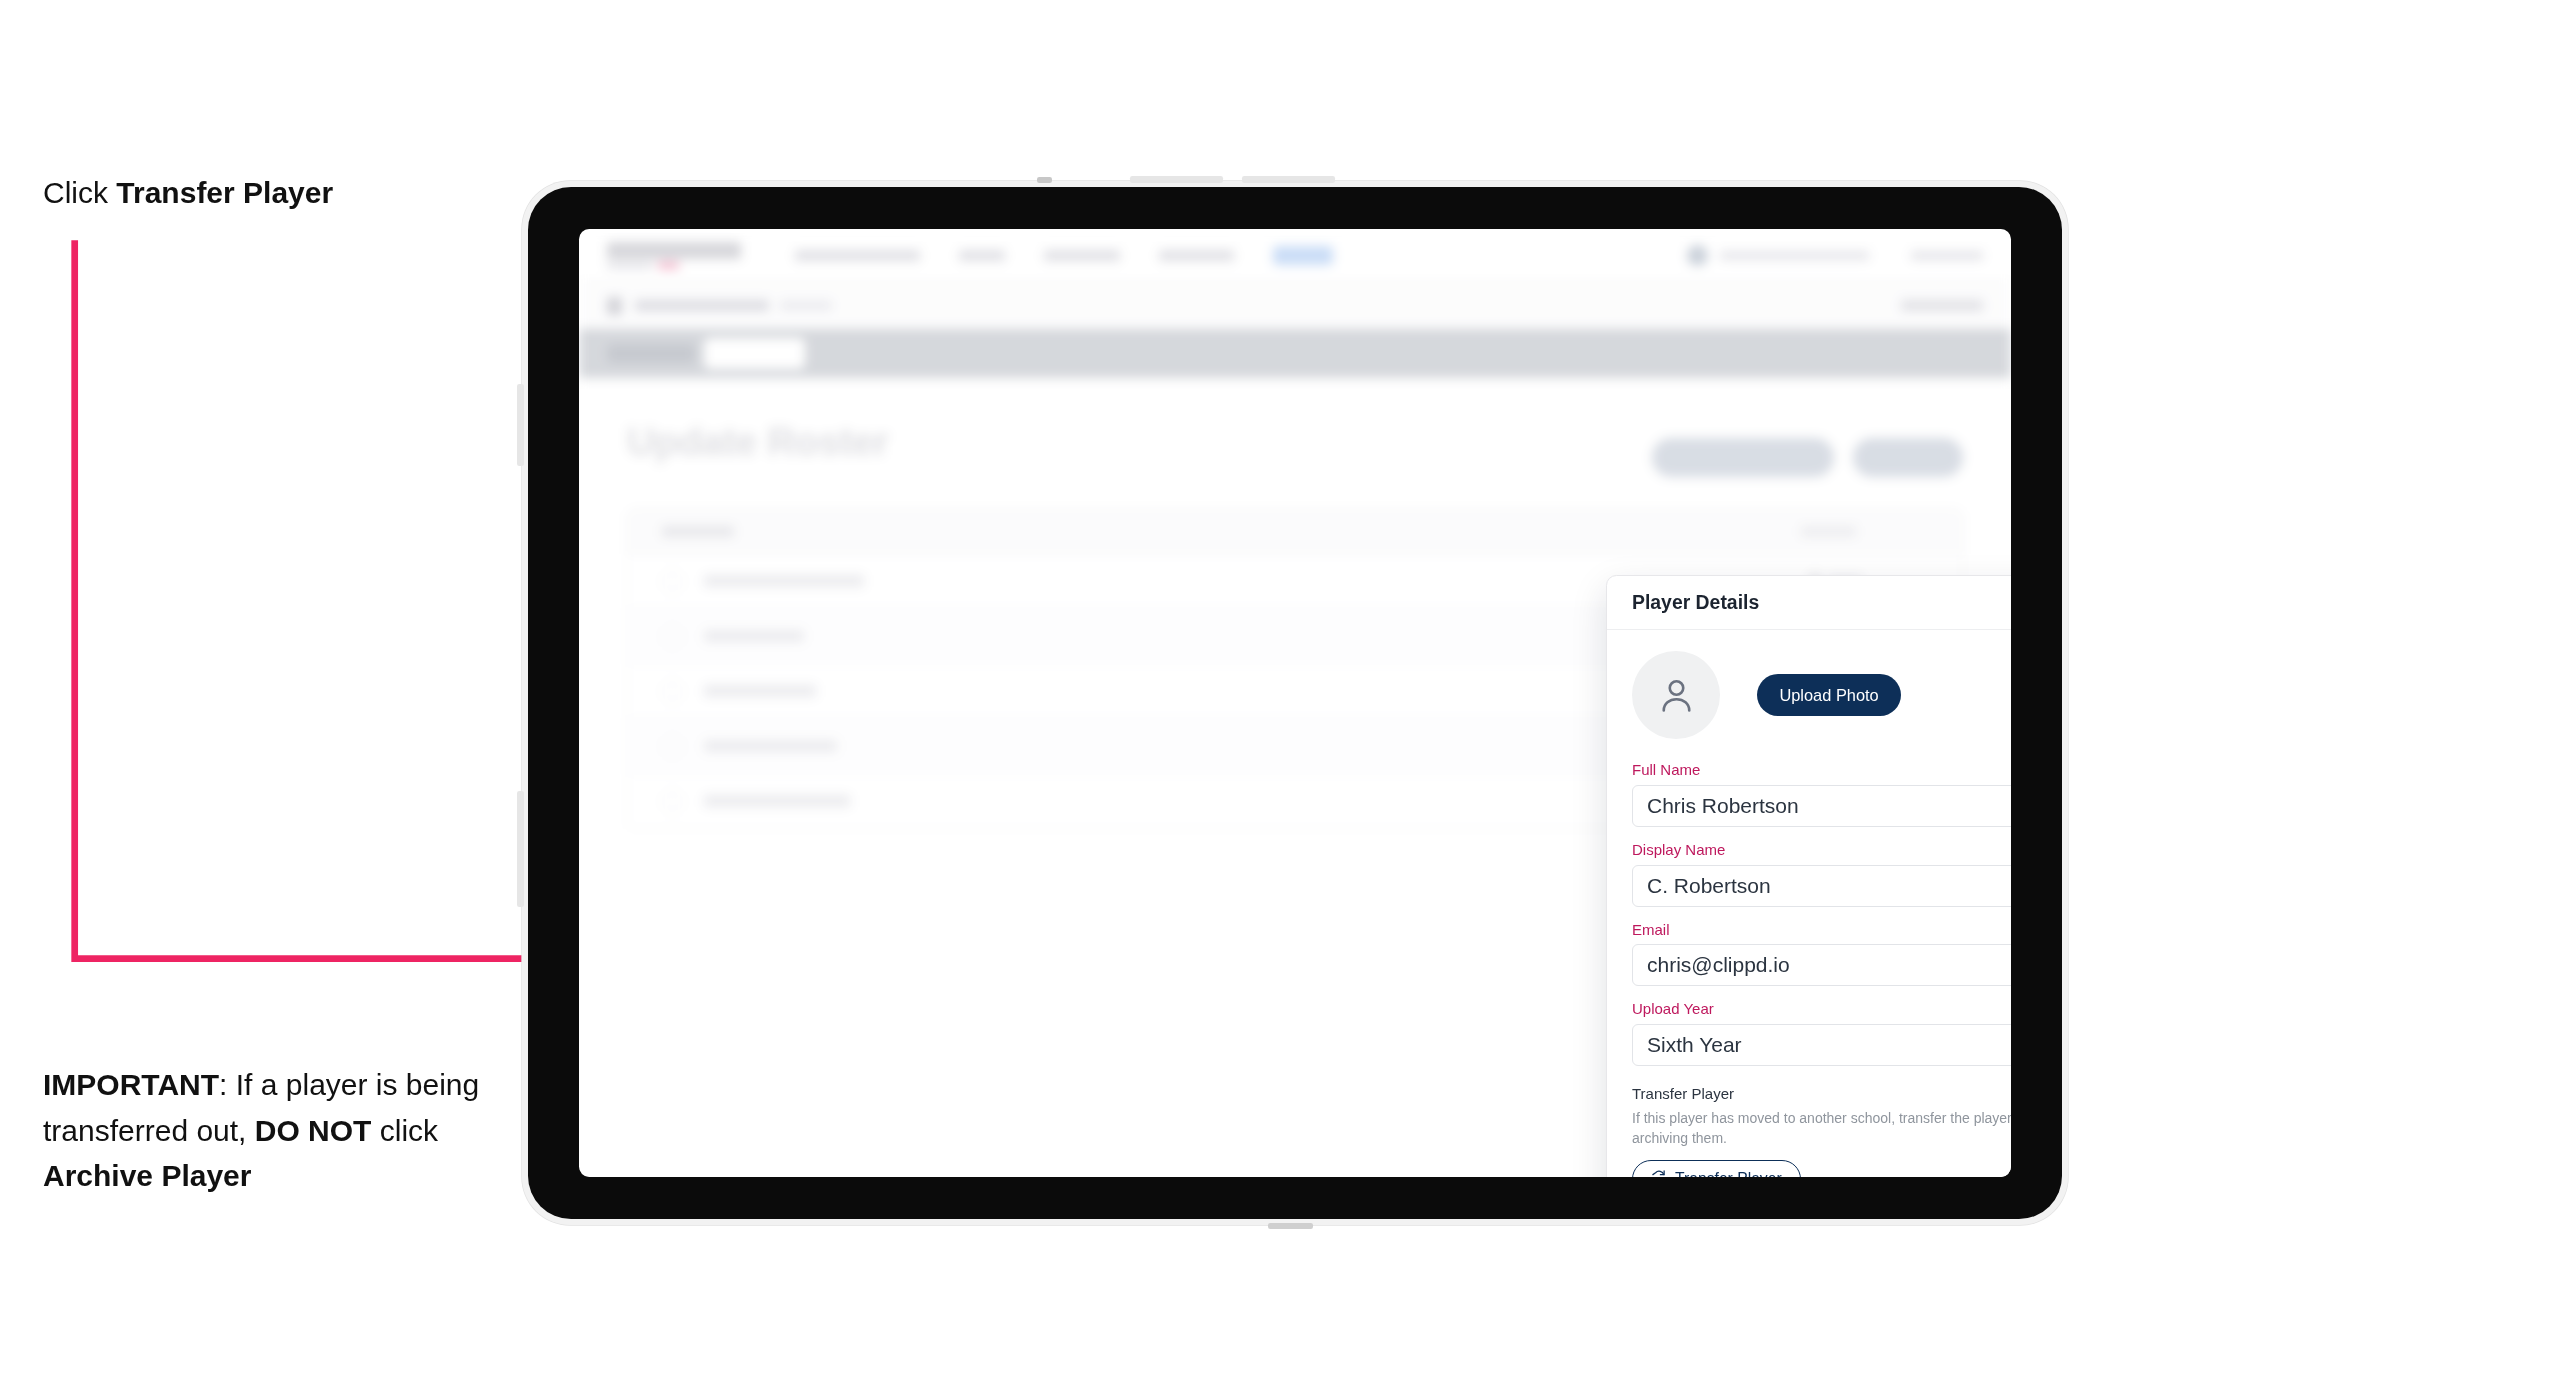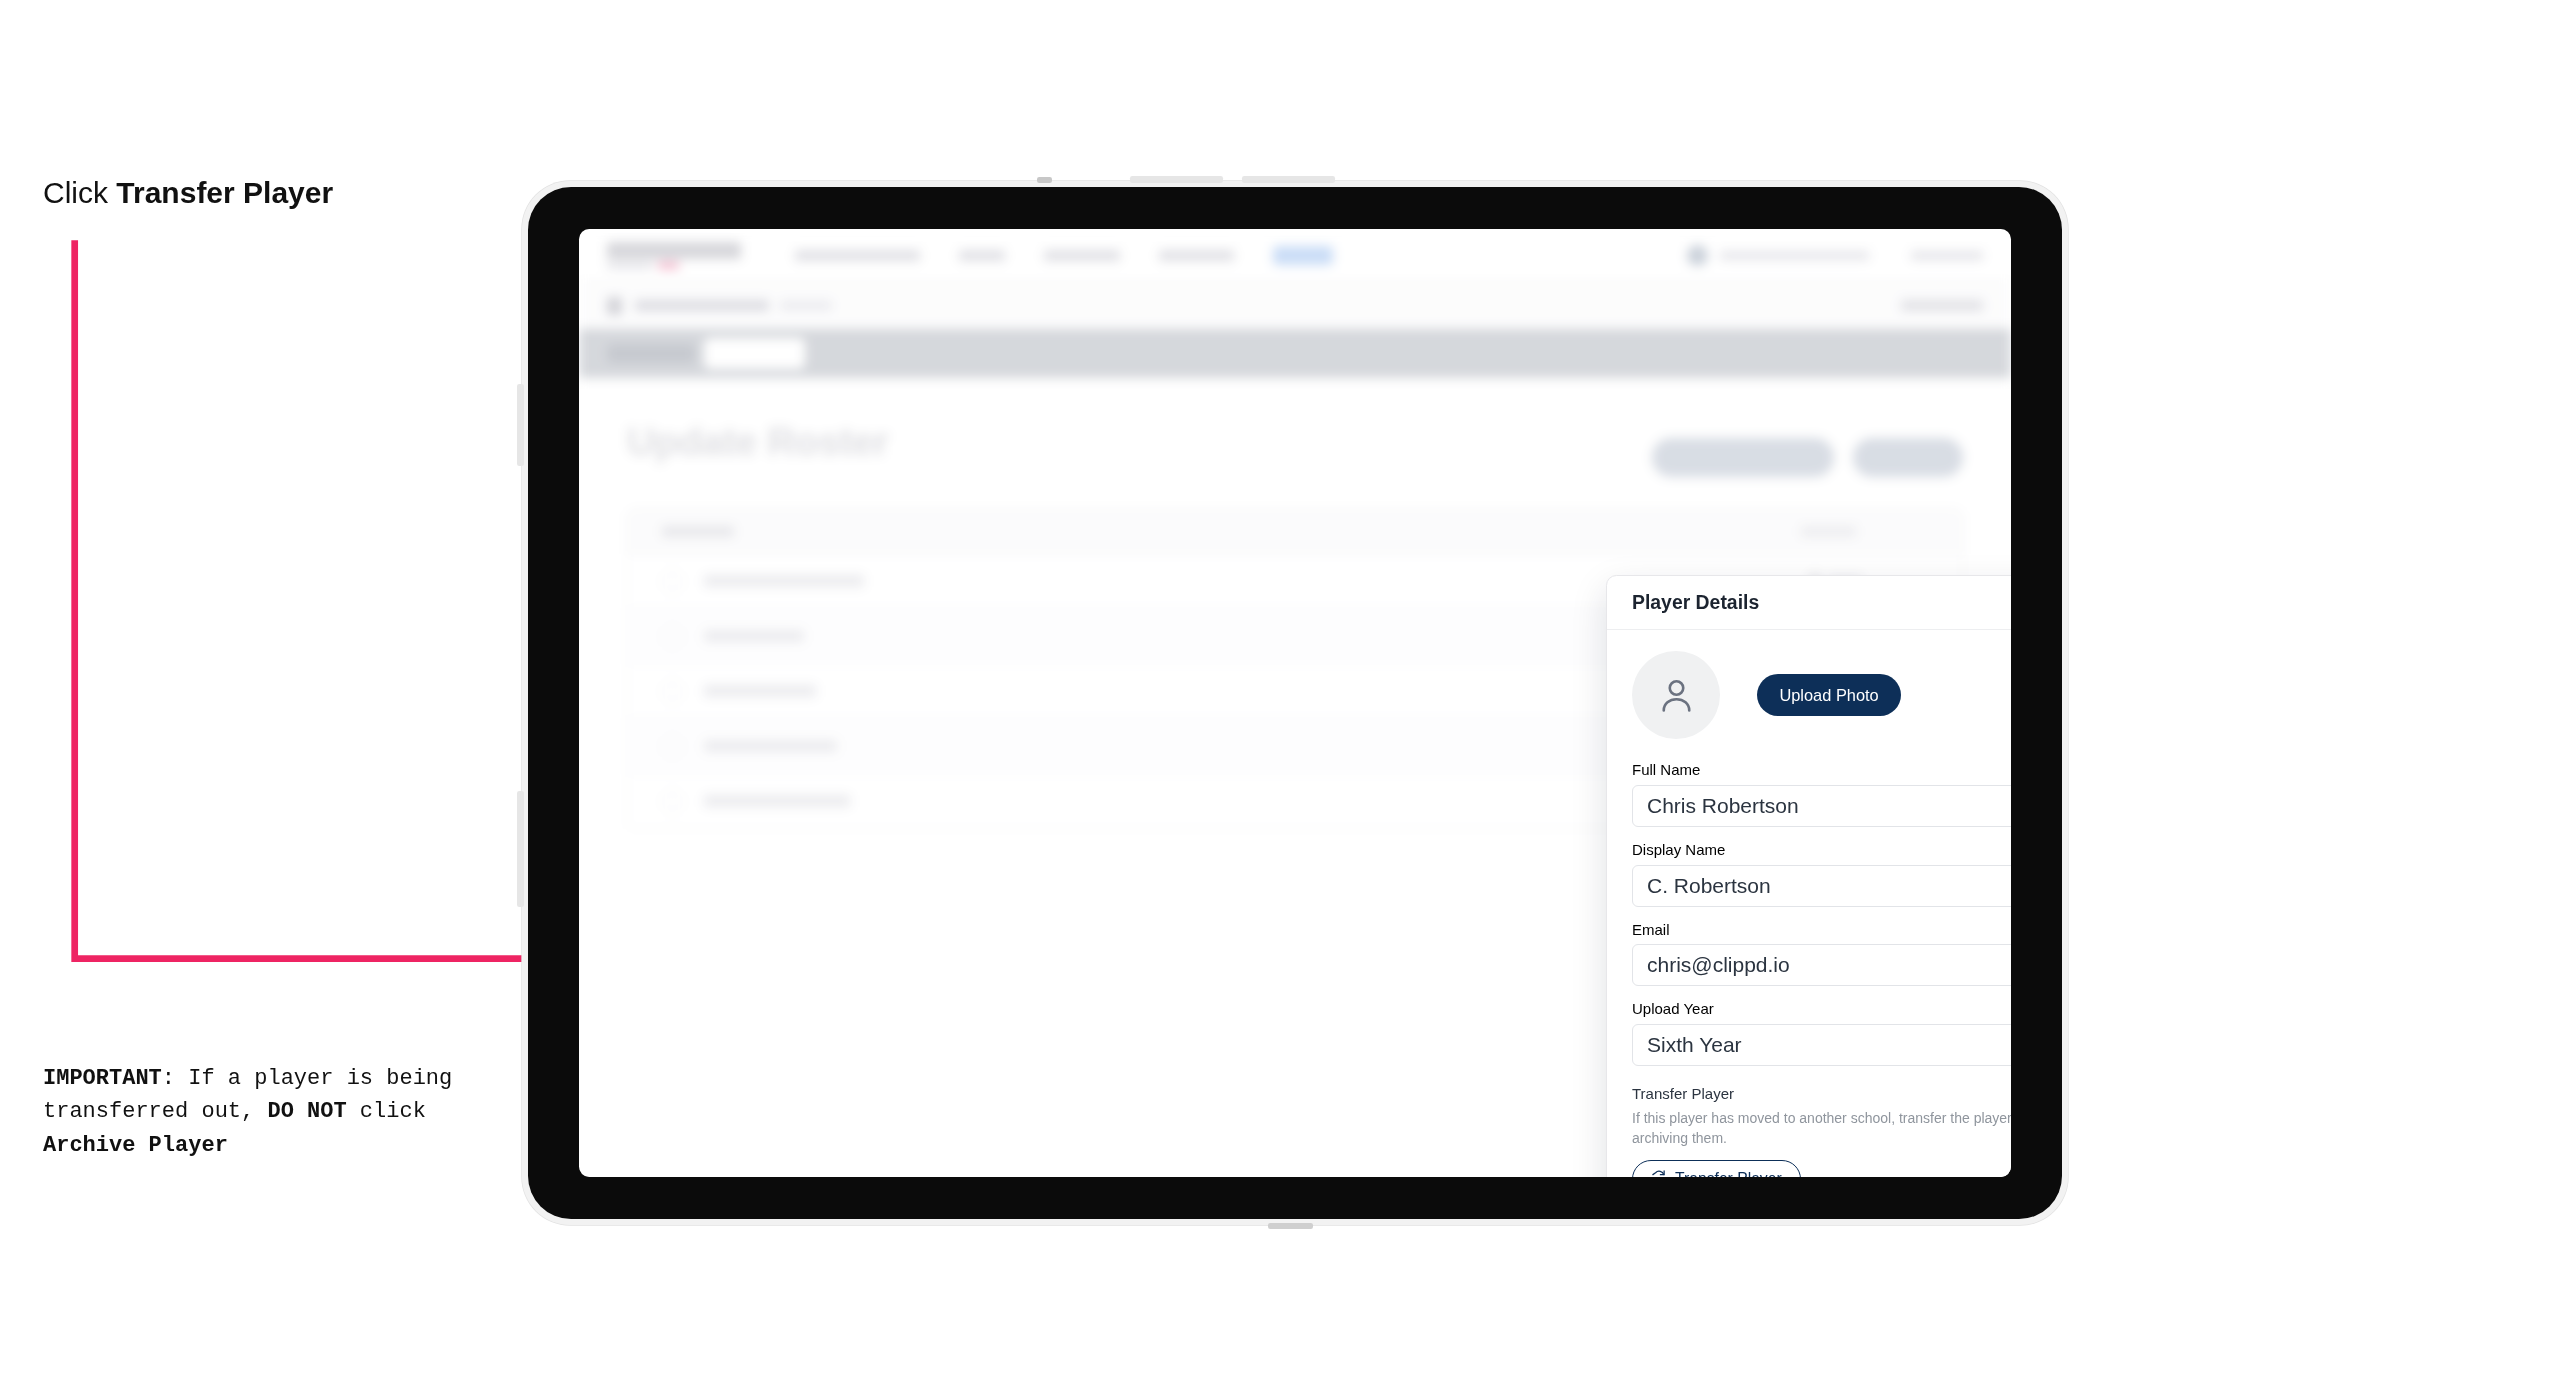--- a/index.html
+++ b/index.html
@@ -16,23 +16,22 @@
     color: #111111;
     font-family: "Liberation Sans", sans-serif;
   }
   #annot-top {
     left: 43px; top: 173px;
     font-size: 30px; line-height: 1.32;
     white-space: nowrap;
   }
   #annot-bottom {
     left: 43px; top: 1062px;
-    font-size: 22px; line-height: 1.52;
+    font-size: 30px; line-height: 1.52;
     width: 448px;
-    font-family: Liberation Mono, monospace;
   }
   .annot b { font-weight: 700; }
 
   
   #arrow-svg {
     position: absolute; left: 0; top: 0;
     width: 2576px; height: 1386px;
     pointer-events: none;
   }
 
@@ -180,21 +179,21 @@
     background:#0d2f58; color:#ffffff;
     font-size: 16.4px;
     padding: 11.2px 22.4px; border-radius: 21px;
     border: none; cursor: pointer;
     font-family: "Liberation Sans", sans-serif;
   }
 
   .field { margin-bottom: 14px; }
   .field-label {
     display:block;
-    font-size: 15px; color:#000000; margin-bottom: 6.7px;
+    font-size: 15px; color:#be185d; margin-bottom: 6.7px;
   }
   .field-input {
     width: 100%; height: 42px;
     border: 0.7px solid #e2e4e8; border-radius: 6px;
     background:#ffffff;
     padding: 0 14px;
     font-size: 21px; color:#2b3440;
     font-family: "Liberation Sans", sans-serif;
     outline: none;
   }

